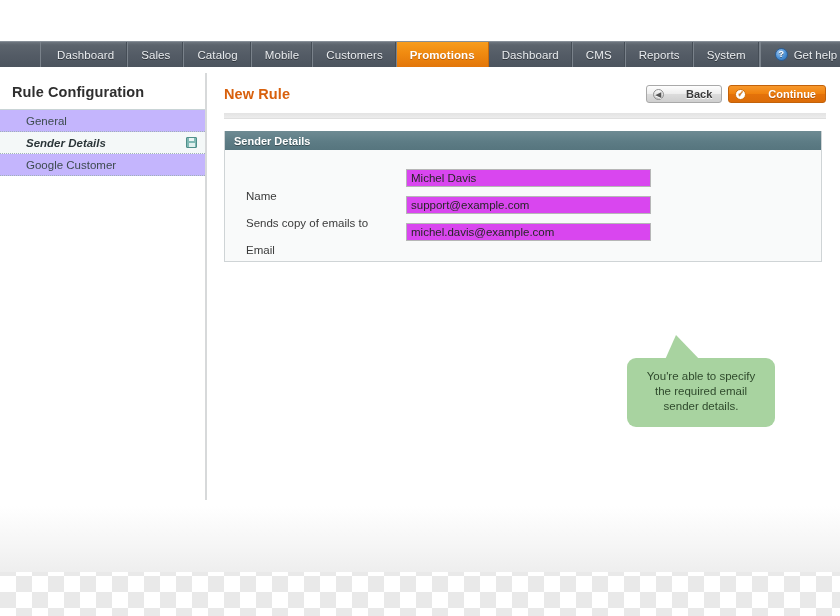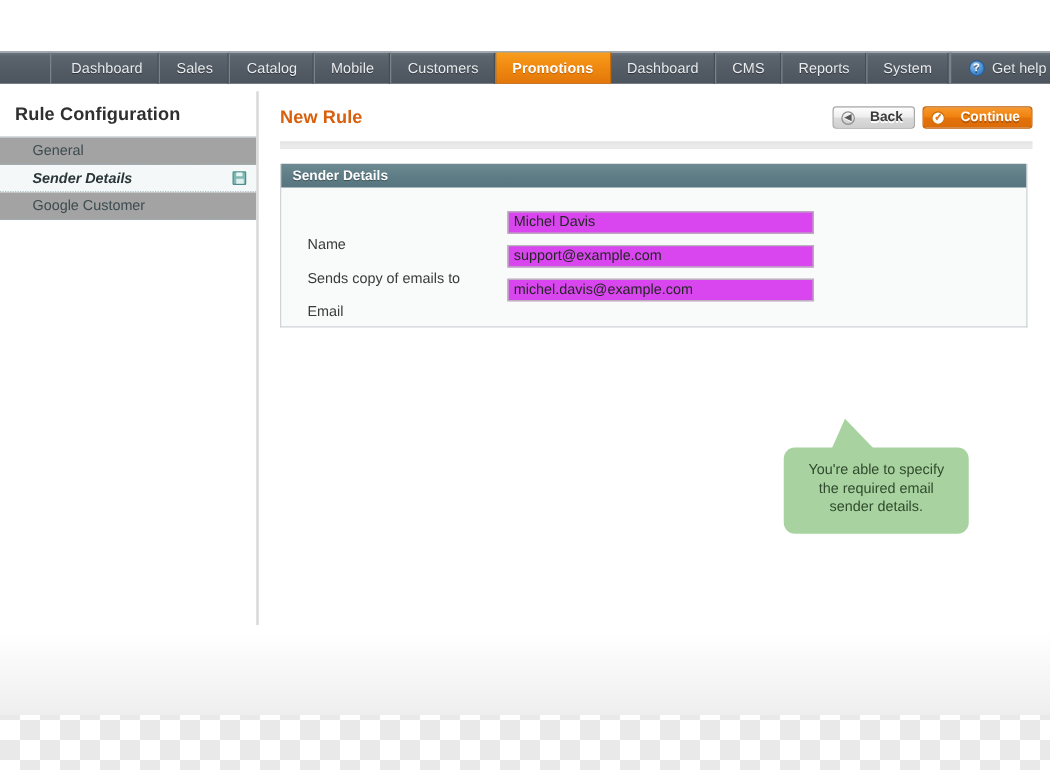--- a/index.html
+++ b/index.html
@@ -150,21 +150,21 @@
   }
   .side-item {
     position: relative;
     display: flex;
     align-items: center;
     justify-content: space-between;
     height: 22px;
     padding: 0 8px 0 26px;
     font-size: 11.5px;
     color: #3d4b4f;
-    background: #a3a3a3;
+    background: #c4b5fd;
     border-bottom: 1px dotted #9fb3b8;
     cursor: pointer;
     box-sizing: border-box;
   }
   .side-item.alt { background: #f4f8f8; }
   .side-item.italic { font-style: italic; }
   .side-item.current { font-style: italic; font-weight: bold; color: #2b3639; }
   .side-label { white-space: nowrap; }
   .save-icon {
     width: 11px;
@@ -208,21 +208,21 @@
     font-size: 14.5px;
     font-weight: bold;
     color: #d8600c;
     letter-spacing: .1px;
   }
   #head-buttons { display: flex; align-items: center; gap: 6px; }
 
   .btn {
     display: inline-flex;
     align-items: center;
-    gap: 12px;
+    gap: 22px;
     height: 18px;
     padding: 0 9px 0 6px;
     border-radius: 3px;
     font-size: 11px;
     font-weight: bold;
     cursor: pointer;
     box-sizing: border-box;
     white-space: nowrap;
   }
   .btn-grey {

